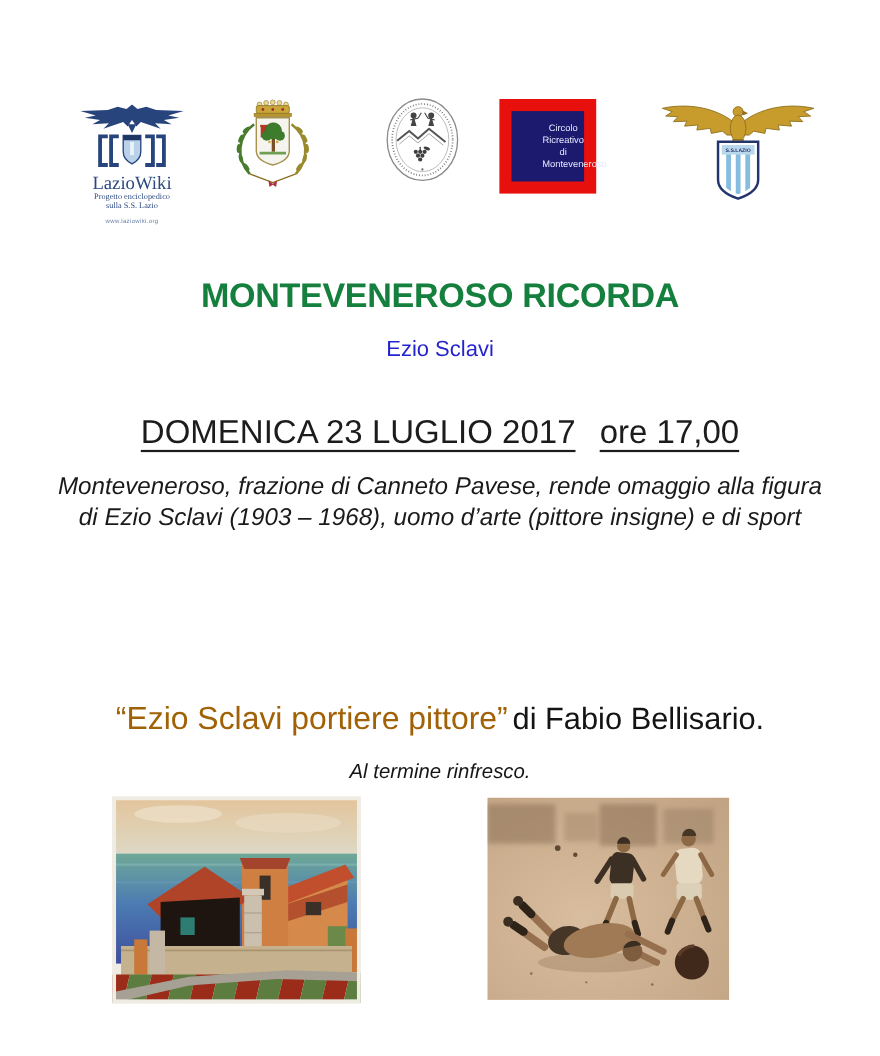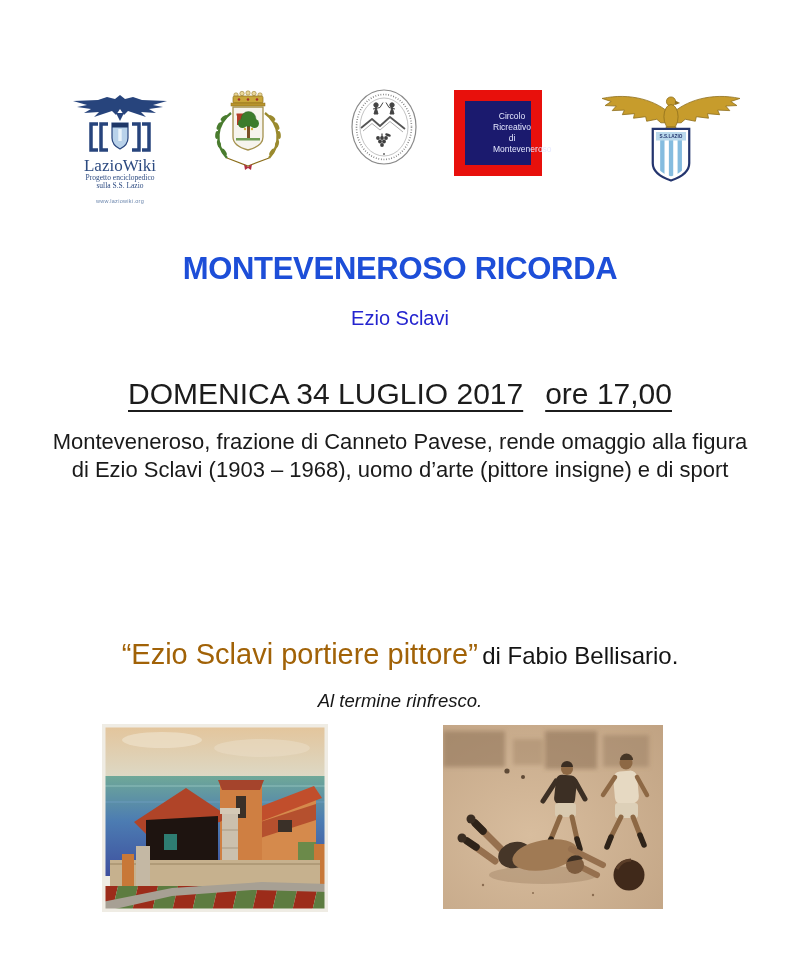--- a/index.html
+++ b/index.html
@@ -17,30 +17,30 @@
   #logo-seal{left:346px;top:86px;width:76px;}
   #logo-circolo{left:454px;top:90px;width:88px;height:86px;background:#e8100c;}
   #logo-circolo .inner{
     position:absolute;left:11px;top:11px;right:11px;bottom:11px;background:#1b1a6e;
     display:flex;flex-direction:column;justify-content:center;
     color:#e6e9ff;font-size:8.5px;line-height:11px;padding-left:28px;
   }
   #logo-lazio{left:596px;top:88px;width:150px;}
   
   .centered{position:absolute;left:0;width:100%;text-align:center;}
-  #title{top:251px;font-size:31px;font-weight:700;letter-spacing:-.3px;color:#1d4ed8;}
+  #title{top:251px;font-size:31px;font-weight:700;letter-spacing:-.3px;color:#15803d;}
   #subtitle{top:307px;font-size:20px;color:#2424cf;}
   #dateline{top:377px;font-size:30px;color:#1c1c1c;}
   #dateline span{text-decoration:underline;text-decoration-thickness:2px;text-underline-offset:6px;}
   #dateline .gap{display:inline-block;width:22px;text-decoration:none;}
-  #para1{top:428px;font-size:22px;line-height:28px;color:#1a1a1a;}
+  #para1{top:428px;font-size:22px;line-height:28px;font-style:italic;color:#1a1a1a;}
   #para2{top:530px;font-size:23.5px;line-height:31px;color:#141414;}
   #bookline{top:638px;}
   #bookline .bt{font-size:29px;color:#a16207;}
-  #bookline .ba{font-size:24px;color:#141414;margin-top:43px;}
+  #bookline .ba{font-size:28px;color:#141414;margin-top:43px;}
   #closing{top:690px;font-size:18.5px;font-style:italic;}
   
   .art{position:absolute;display:block;}
   #painting{left:102px;top:724px;}
   #photo{left:443px;top:725px;}
 </style>
 </head>
 <body>
 
 <div id="poster">
@@ -171,21 +171,21 @@
         <rect x="59" y="43" width="30" height="8.5" fill="#b9d8ec"></rect>
       </g>
       <text x="74" y="49.5" font-size="4.6" font-weight="bold" fill="#24356e" text-anchor="middle" font-family="Liberation Sans, sans-serif">S.S.LAZIO</text>
     </svg>
   </div>
 
   <div class="centered" id="title">MONTEVENEROSO RICORDA</div>
   <div class="centered" id="subtitle">Ezio Sclavi</div>
 
   <div class="centered" id="dateline">
-    <span>DOMENICA 34 LUGLIO 2017</span><span class="gap"></span><span>ore 17,00</span>
+    <span>DOMENICA 23 LUGLIO 2017</span><span class="gap"></span><span>ore 17,00</span>
   </div>
 
   <div class="centered" id="para1">
     <div>Monteveneroso, frazione di Canneto Pavese, rende omaggio alla figura</div>
     <div>di Ezio Sclavi (1903 – 1968), uomo d’arte (pittore insigne) e di sport</div>
   </div>
 
 
   <div class="centered" id="bookline">
     <span class="bt">“Ezio Sclavi portiere pittore”</span>

